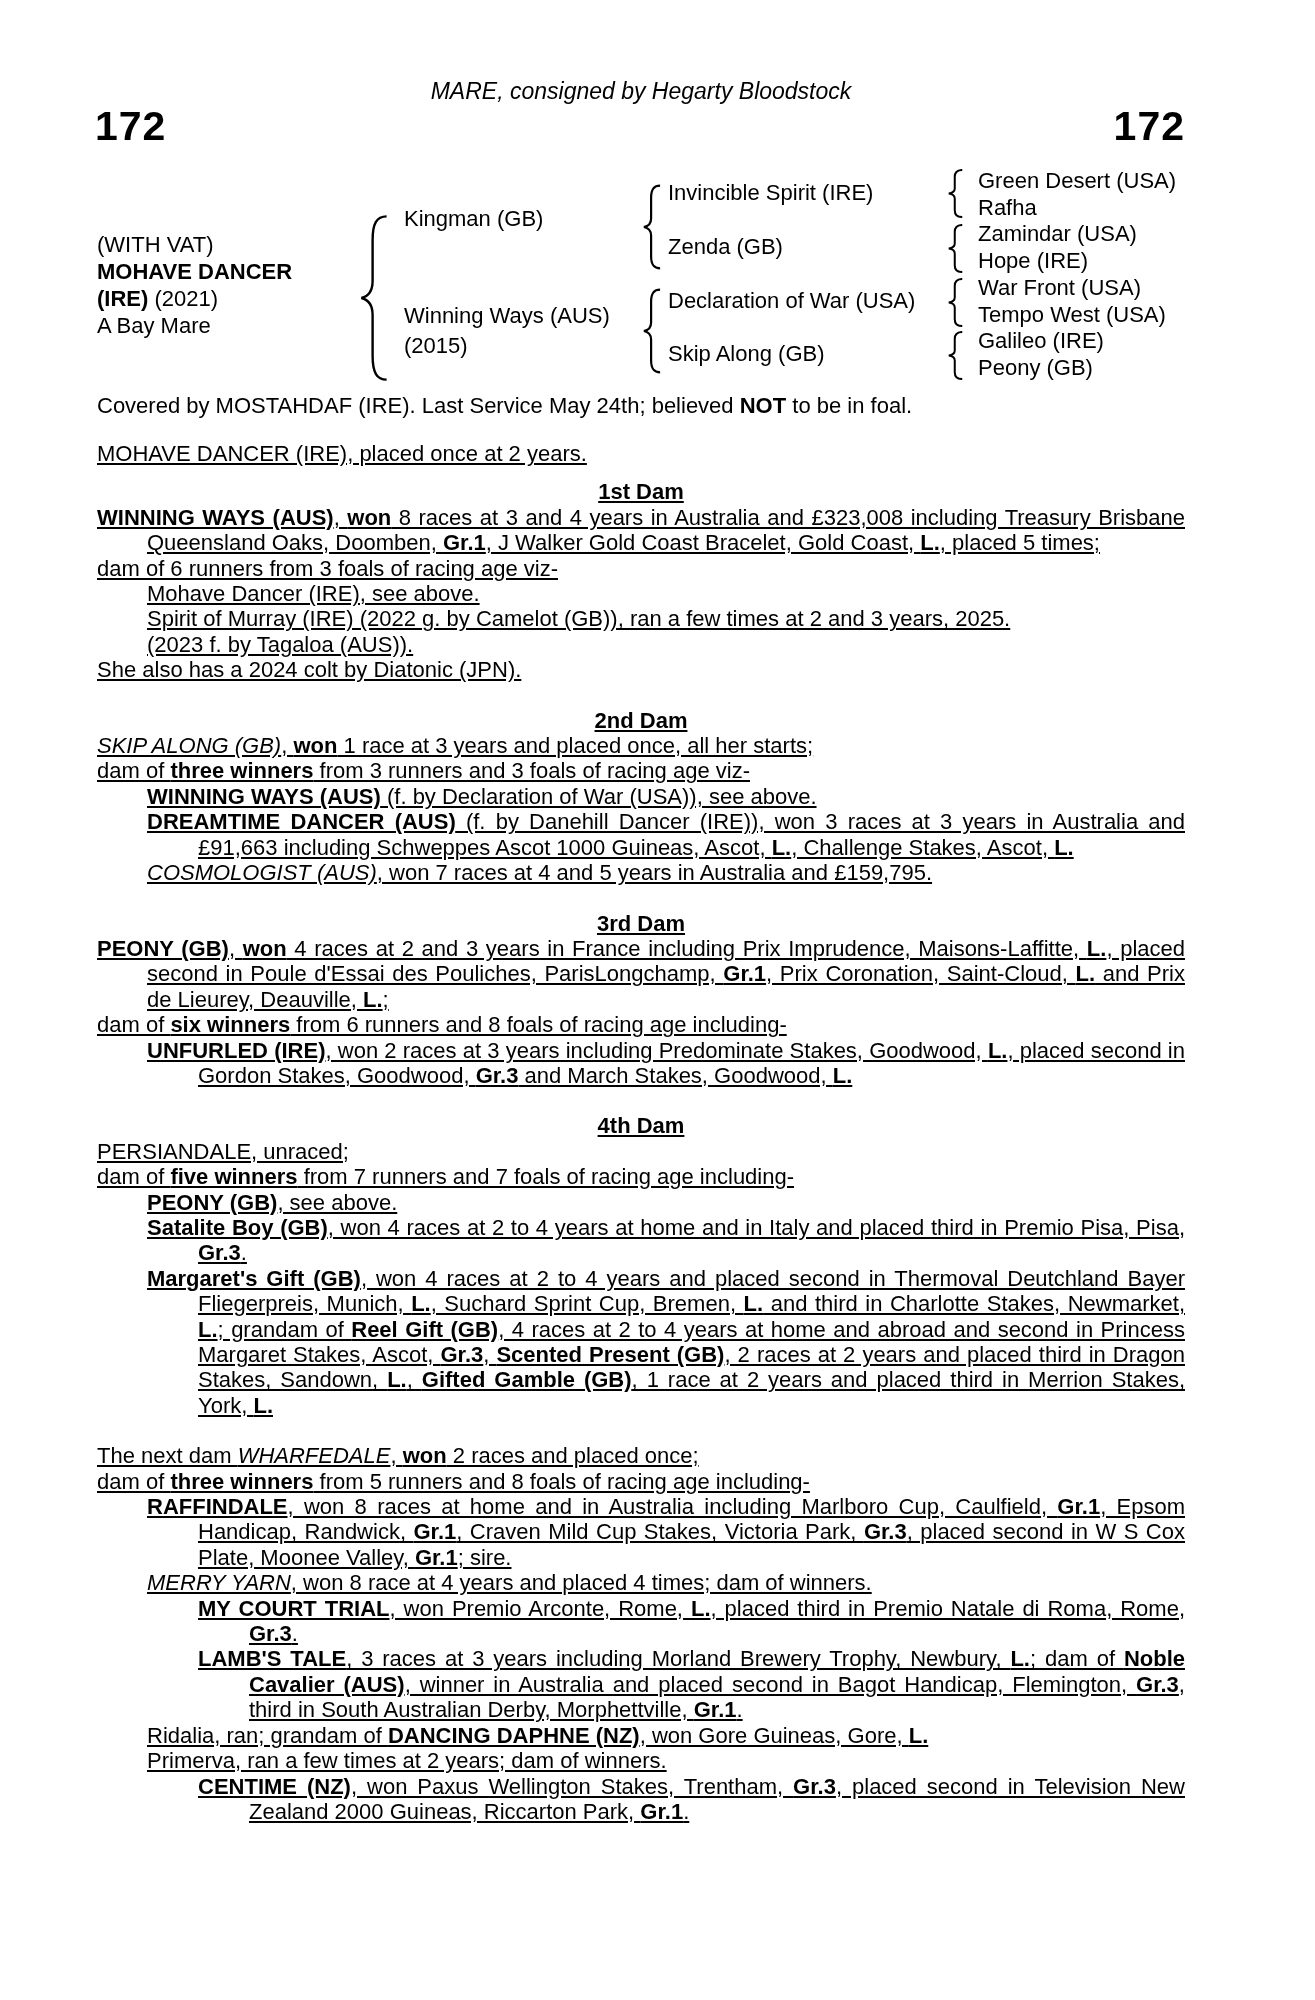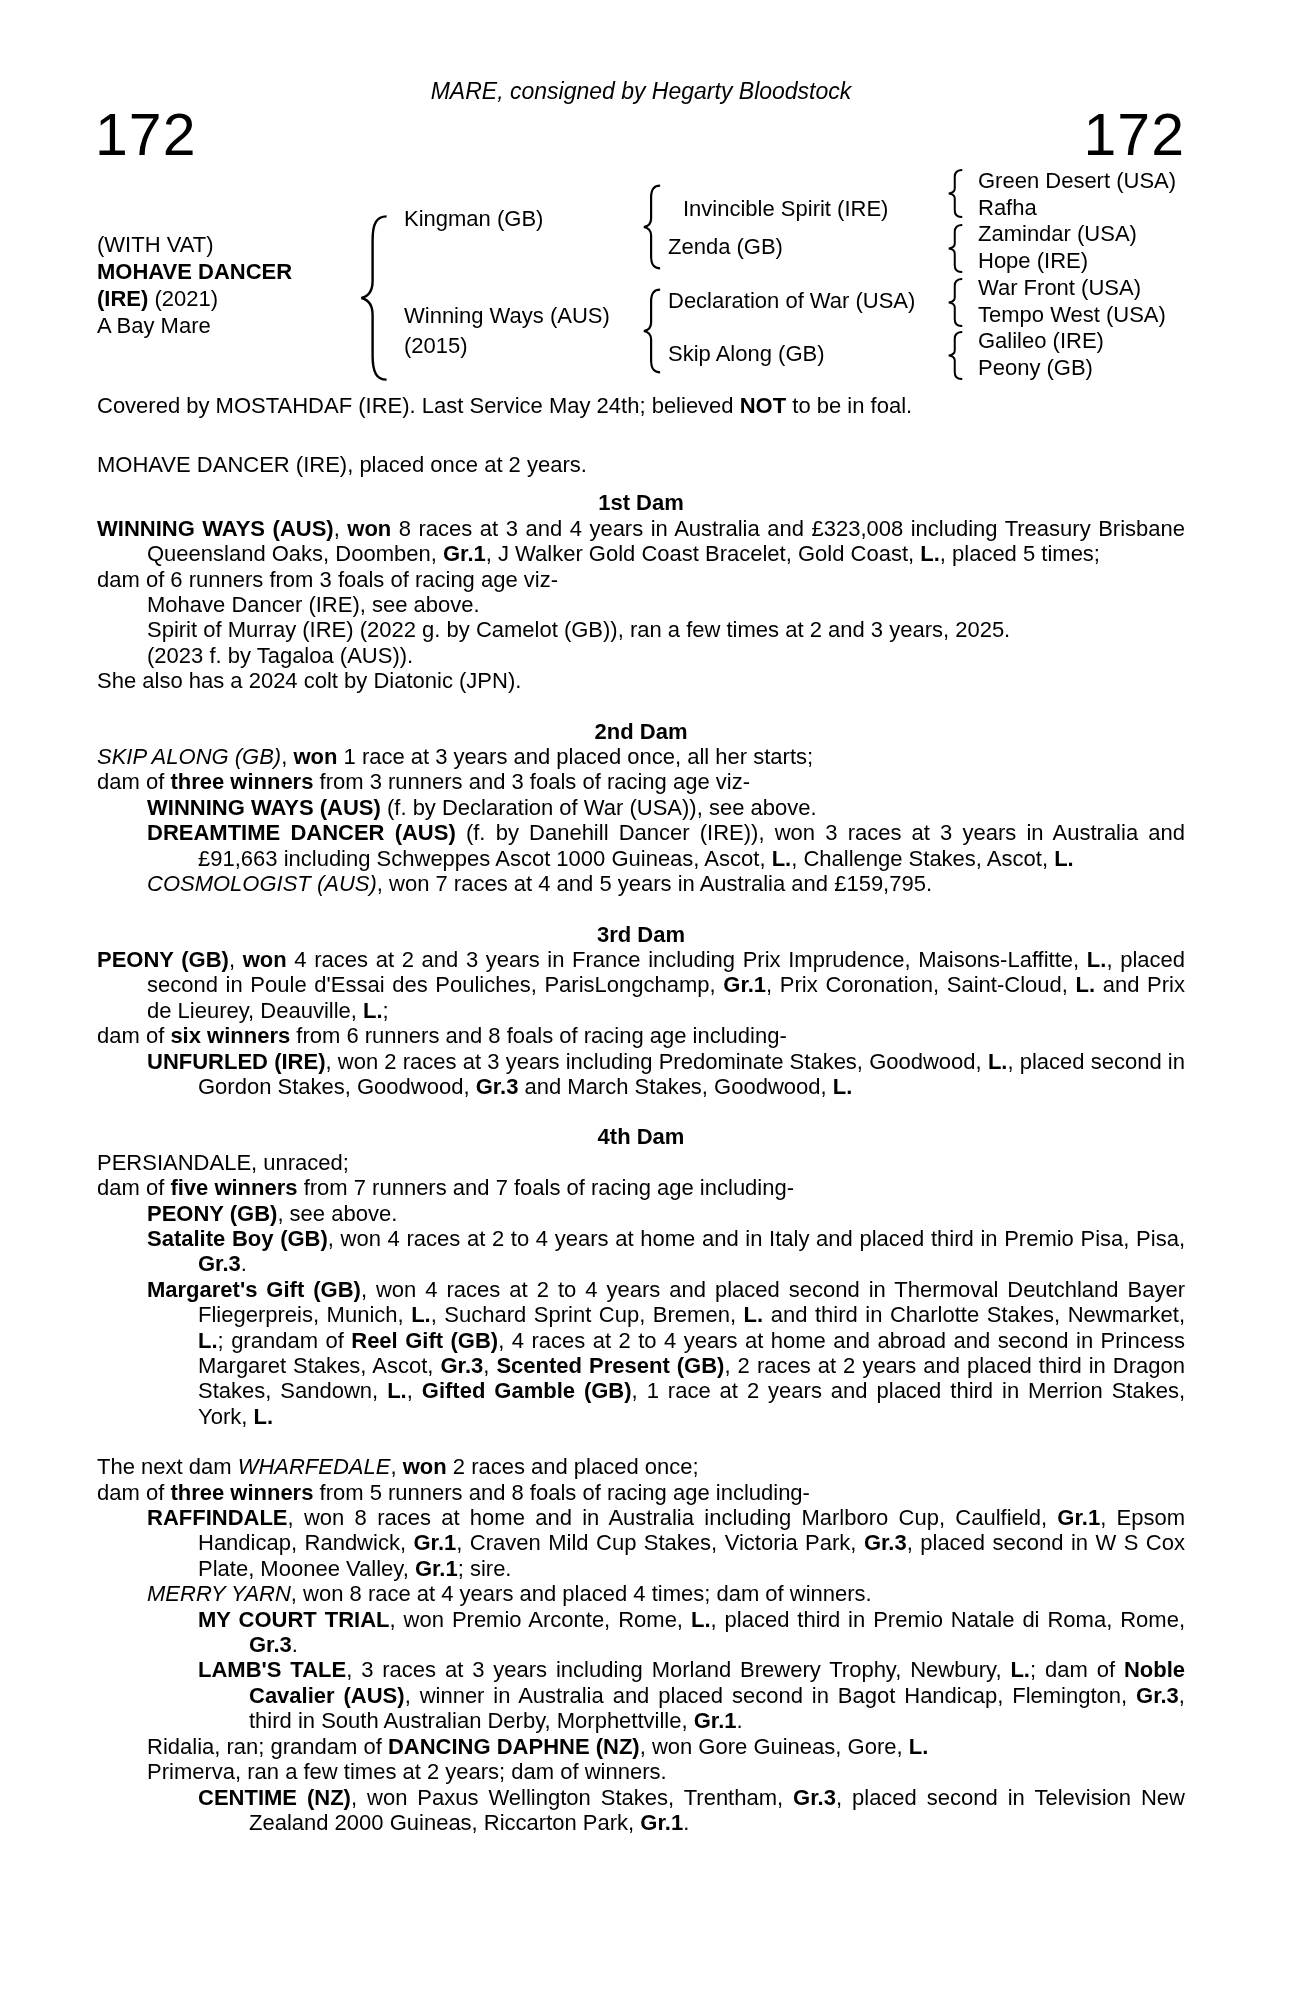--- a/index.html
+++ b/index.html
@@ -6,45 +6,45 @@
   body{
     width:1315px;height:2000px;background:#ffffff;color:#000000;
     font-family:"Liberation Sans",sans-serif;position:relative;overflow:hidden;
   }
   .abs{position:absolute;}
   
   .consignor{
     left:97px;top:78px;width:1088px;text-align:center;
     font-style:italic;font-size:23px;line-height:26px;
   }
-  .lot{font-size:59px;font-weight:normal;line-height:1;letter-spacing:1px;}
+  .lot{font-size:41px;font-weight:bold;line-height:1;letter-spacing:1px;}
   .lot-left{left:95px;top:106px;}
   .lot-right{left:97px;top:106px;width:1088px;text-align:right;}
   
   .ped{left:0;top:0;width:1315px;height:420px;}
   .ped-left{left:97px;top:232px;font-size:22px;line-height:26.9px;width:270px;}
   .ped-left .b{font-weight:bold;}
   .gen1-sire{left:404px;top:206px;font-size:22px;line-height:26.9px;}
   .gen1-dam{left:404px;top:301px;font-size:22px;line-height:30px;}
   .gen2{font-size:22px;line-height:26.9px;left:668px;}
-  .g2-0{top:196px;margin-left:15px;} .g2-1{top:234px;} .g2-2{top:288px;} .g2-3{top:341px;}
+  .g2-0{top:180px;} .g2-1{top:234px;} .g2-2{top:288px;} .g2-3{top:341px;}
   .gen3{left:978px;top:168px;font-size:22px;line-height:26.7px;}
   .brace{position:absolute;}
   .brace svg{display:block;width:100%;height:100%;}
   .br-big{left:360px;top:213px;width:28px;height:170px;}
   .br-m0{left:643px;top:184px;width:18px;height:86px;}
   .br-m1{left:643px;top:288px;width:18px;height:86px;}
   .br-s0{left:948px;top:169px;width:15px;height:49px;}
   .br-s1{left:948px;top:224px;width:15px;height:49px;}
   .br-s2{left:948px;top:278px;width:15px;height:49px;}
   .br-s3{left:948px;top:331px;width:15px;height:49px;}
   
   .covered{left:97px;top:393px;width:1088px;text-align:left;font-size:22px;line-height:25.4px;}
   
-  .body-text{left:97px;top:452px;width:1088px;font-size:22px;line-height:25.4px;}
+  .body-text{left:97px;top:441px;width:1088px;font-size:22px;line-height:25.4px;text-decoration:underline;}
   .body-text p{margin:0;text-align:justify;}
   .body-text p.hd{font-weight:bold;text-align:center;}
   .p0{padding-left:50px;text-indent:-50px;}
   .p1{padding-left:101px;text-indent:-51px;}
   .p2{padding-left:152px;text-indent:-51px;}
   .mt13{margin-top:13px !important;}
   .mt25{margin-top:25px !important;}
   b,.rb{font-weight:bold;}
   i,.ri{font-style:italic;}
 </style>

